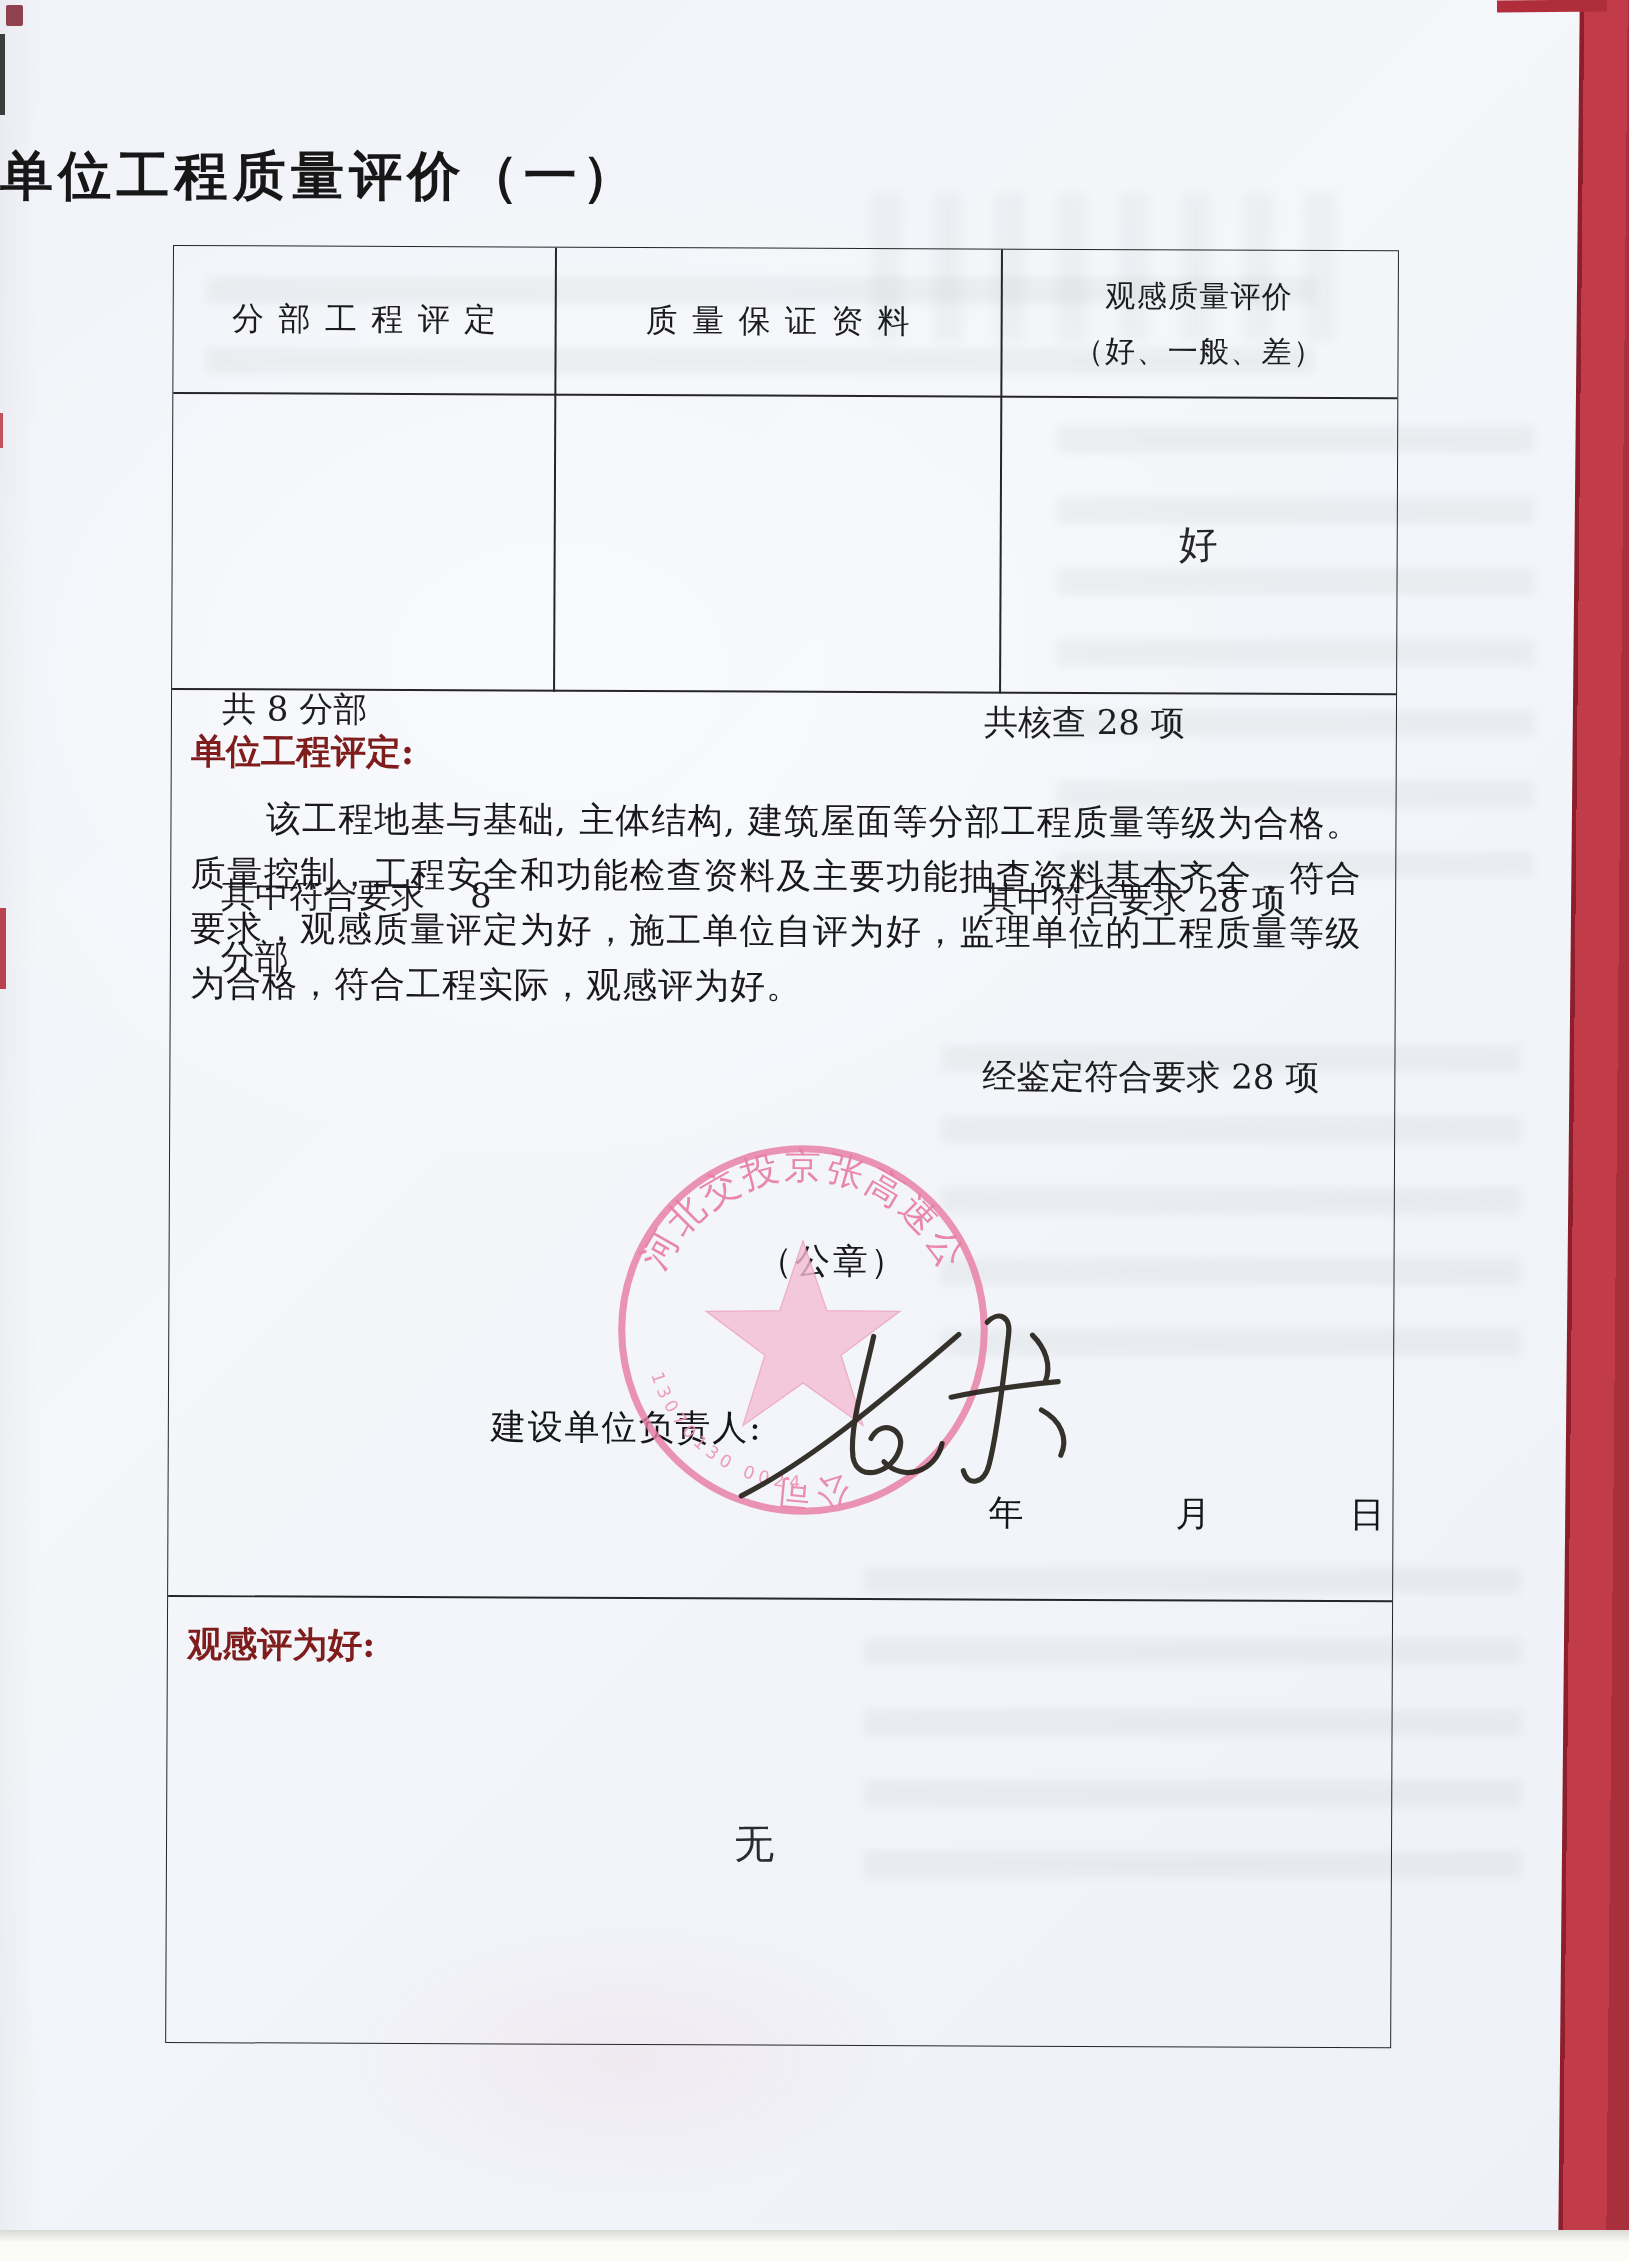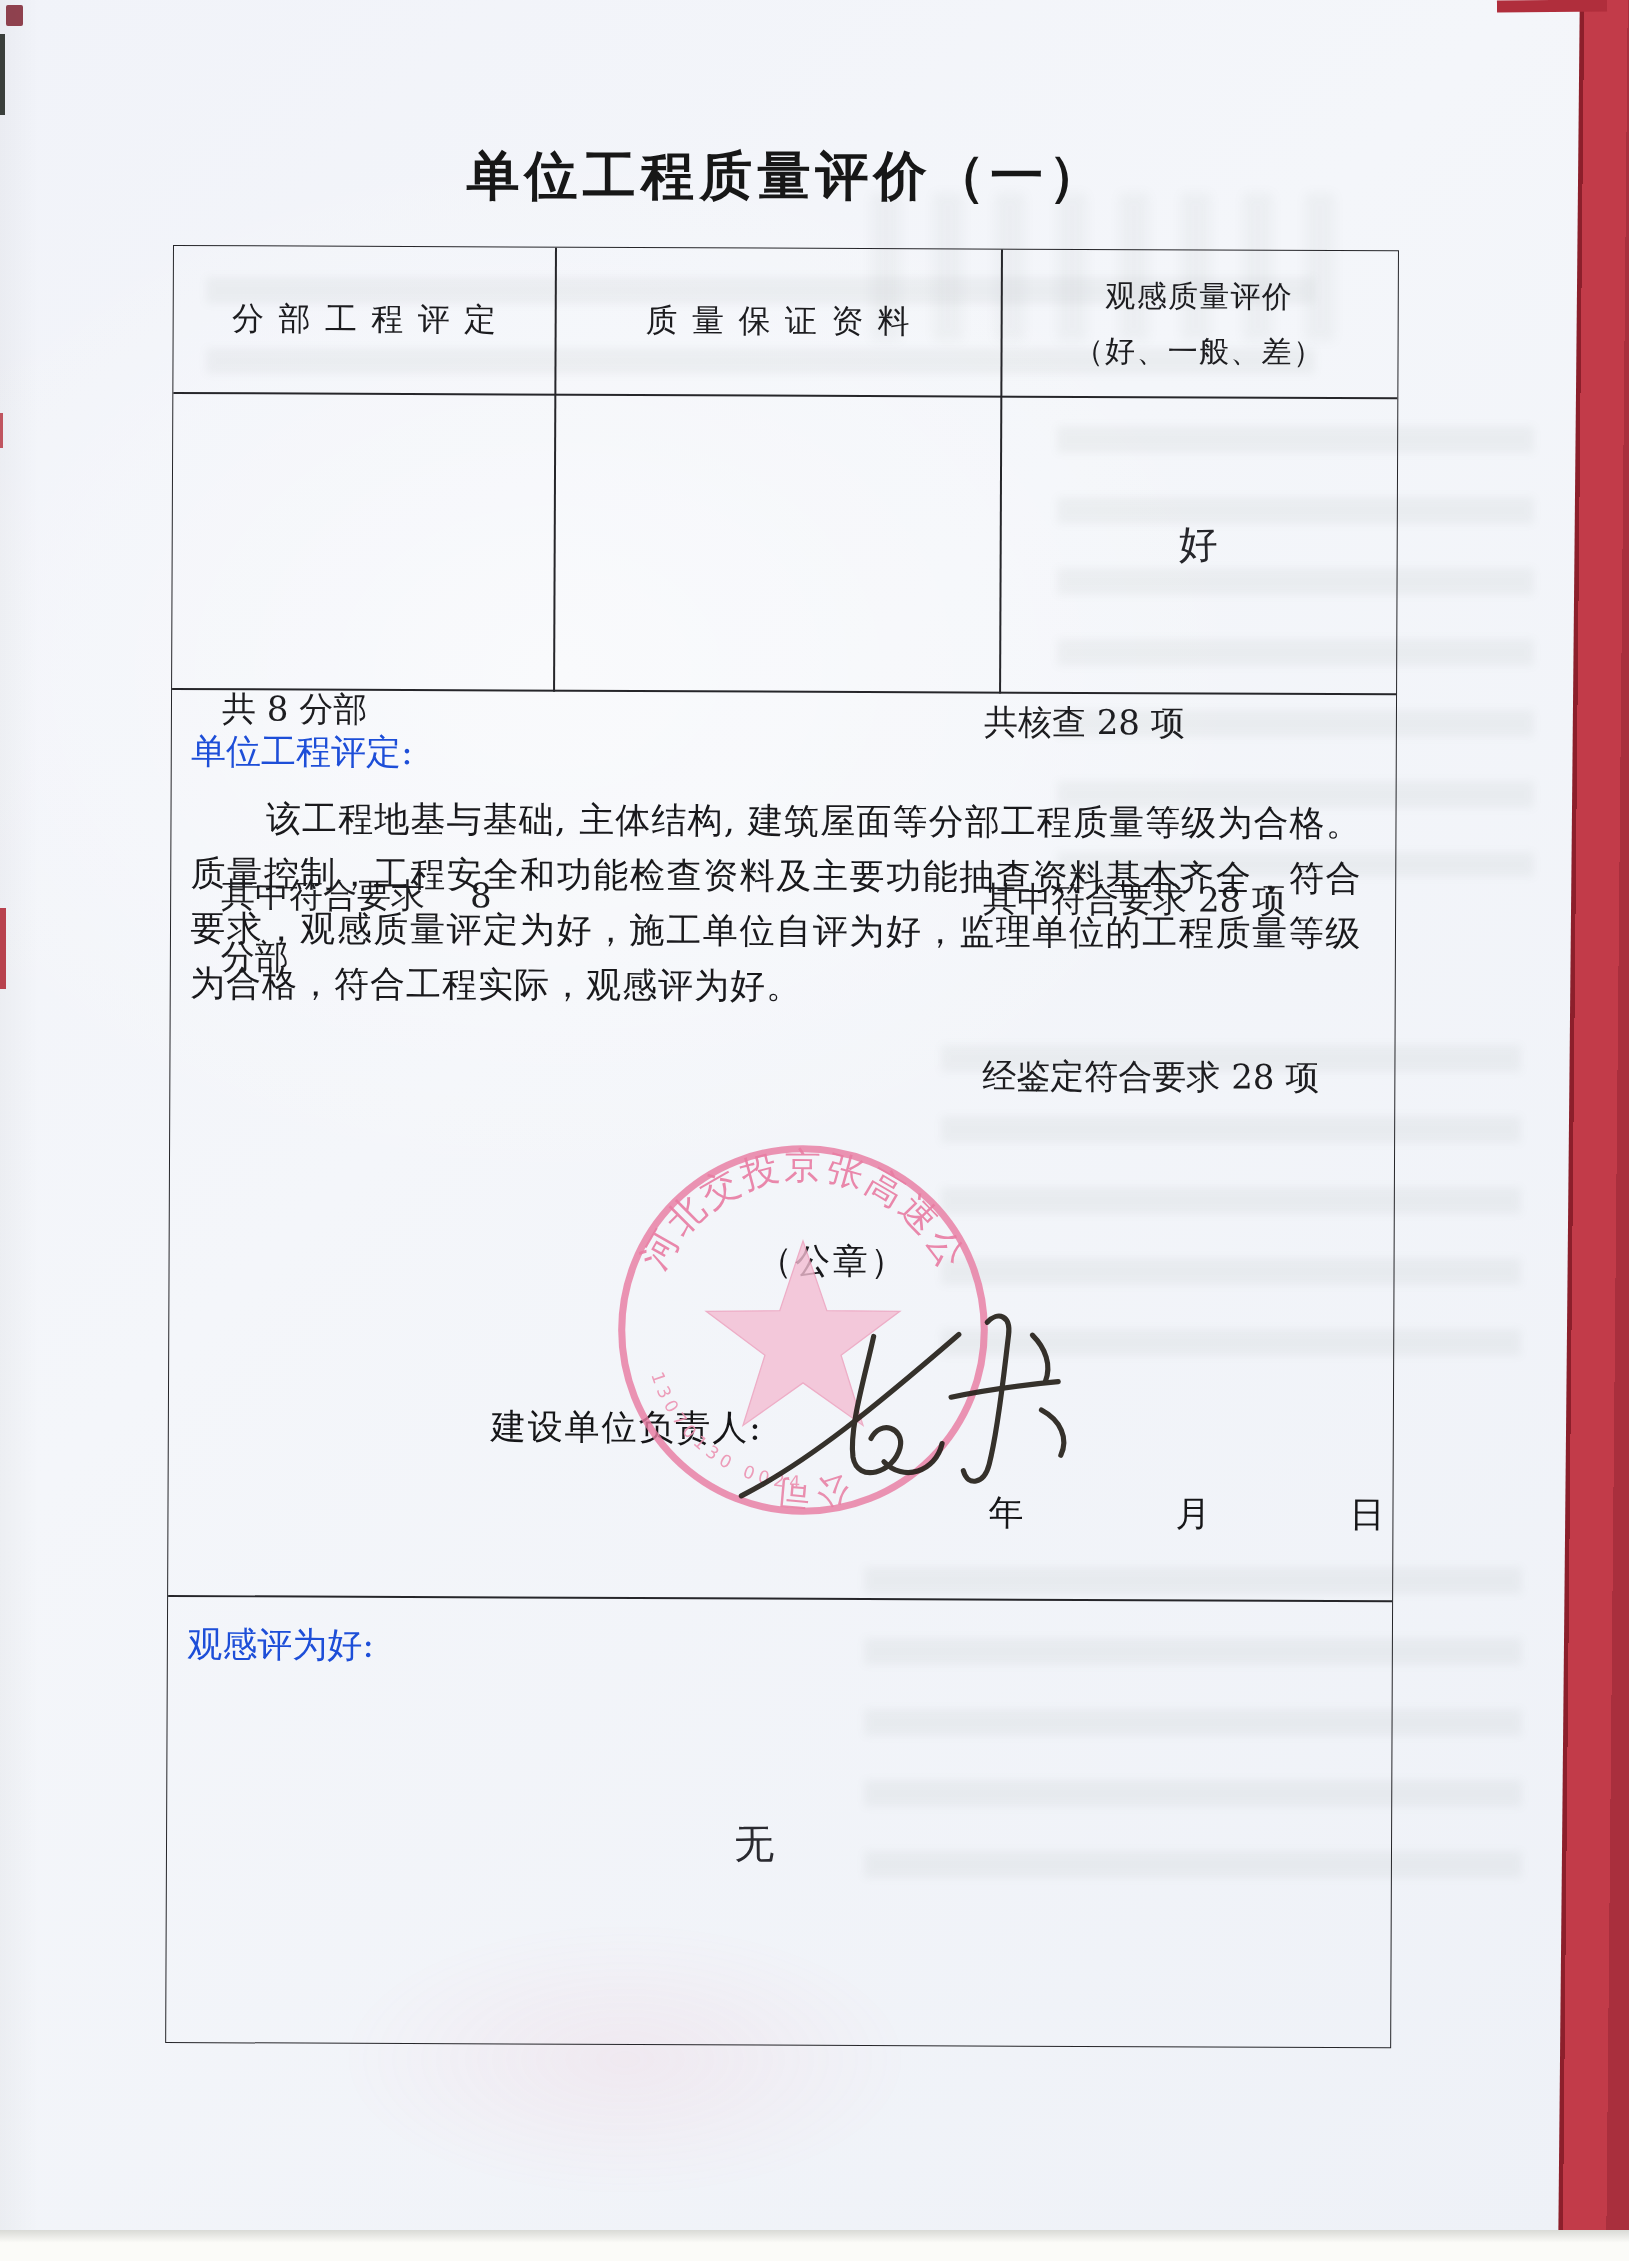--- a/index.html
+++ b/index.html
@@ -29,40 +29,40 @@
   
   .ghost{position:absolute;pointer-events:none;transform:scaleX(-1);}
   .ghost.lines{background:repeating-linear-gradient(180deg,#76837e 0 27px,transparent 27px 71px);
                filter:blur(4.5px);opacity:.07;}
   .ghost.block{background:repeating-linear-gradient(90deg,#76837e 0 30px,transparent 30px 62px);
                filter:blur(5.2px);opacity:.06;}
   .ghost.pink{background:radial-gradient(closest-side,rgba(226,110,145,.55),rgba(226,110,145,0));
               filter:blur(6.4px);opacity:.14;transform:none;}
 
   
-  .doc-title{position:absolute;left:0;top:141px;width:1573px;text-align:center;
+  .doc-title{position:absolute;left:0;top:141px;width:1573px;
         font-size:53px;font-weight:700;letter-spacing:5.2px;color:#171717;}
 
   
   .form-box{position:absolute;left:173px;top:245px;width:1224px;height:1796px;
         border:1.9px solid #26262a;transform:rotate(0.25deg);transform-origin:top left;
         color:#1d1d20;}
   .hline{position:absolute;left:0;width:100%;height:1.9px;background:#26262a;}
   .vline{position:absolute;top:0;width:1.9px;background:#26262a;}
 
   .cell{position:absolute;display:flex;align-items:center;justify-content:center;}
   .hdr{font-size:32px;letter-spacing:0.45em;text-indent:0.45em;color:#1c1c1f;}
   .hdr3{font-size:30px;letter-spacing:1.3px;line-height:55px;text-align:center;}
 
   .cellbody{font-size:34px;line-height:62px;white-space:pre-wrap;}
   .col1-body{position:absolute;left:50px;top:161px;width:303px;}
   .col2-body{position:absolute;left:431px;top:179px;width:400px;}
   .good-mark{font-size:39px;color:#26262b;transform:rotate(-2deg);}
 
-  .section-heading{position:absolute;font-size:35px;color:#1d4ed8;}
+  .section-heading{position:absolute;font-size:35px;color:#7f1d1d;font-weight:bold;}
   .eval-paragraph{position:absolute;left:19.3px;top:103px;width:1171px;
         font-size:35px;line-height:55px;text-indent:2.15em;text-align:justify;
         letter-spacing:1px;color:#19191c;}
 
   .seal-caption{position:absolute;left:588px;top:547px;font-size:35px;letter-spacing:2.6px;color:#19191c;}
   .signer-label{position:absolute;left:322px;top:714px;font-size:35px;letter-spacing:1.9px;color:#161618;}
   .date-row{position:absolute;left:0;top:798px;width:100%;height:52px;font-size:35px;color:#161618;}
   .date-row .y{position:absolute;left:820px;}
   .date-row .m{position:absolute;left:1007px;}
   .date-row .d{position:absolute;left:1181px;}

